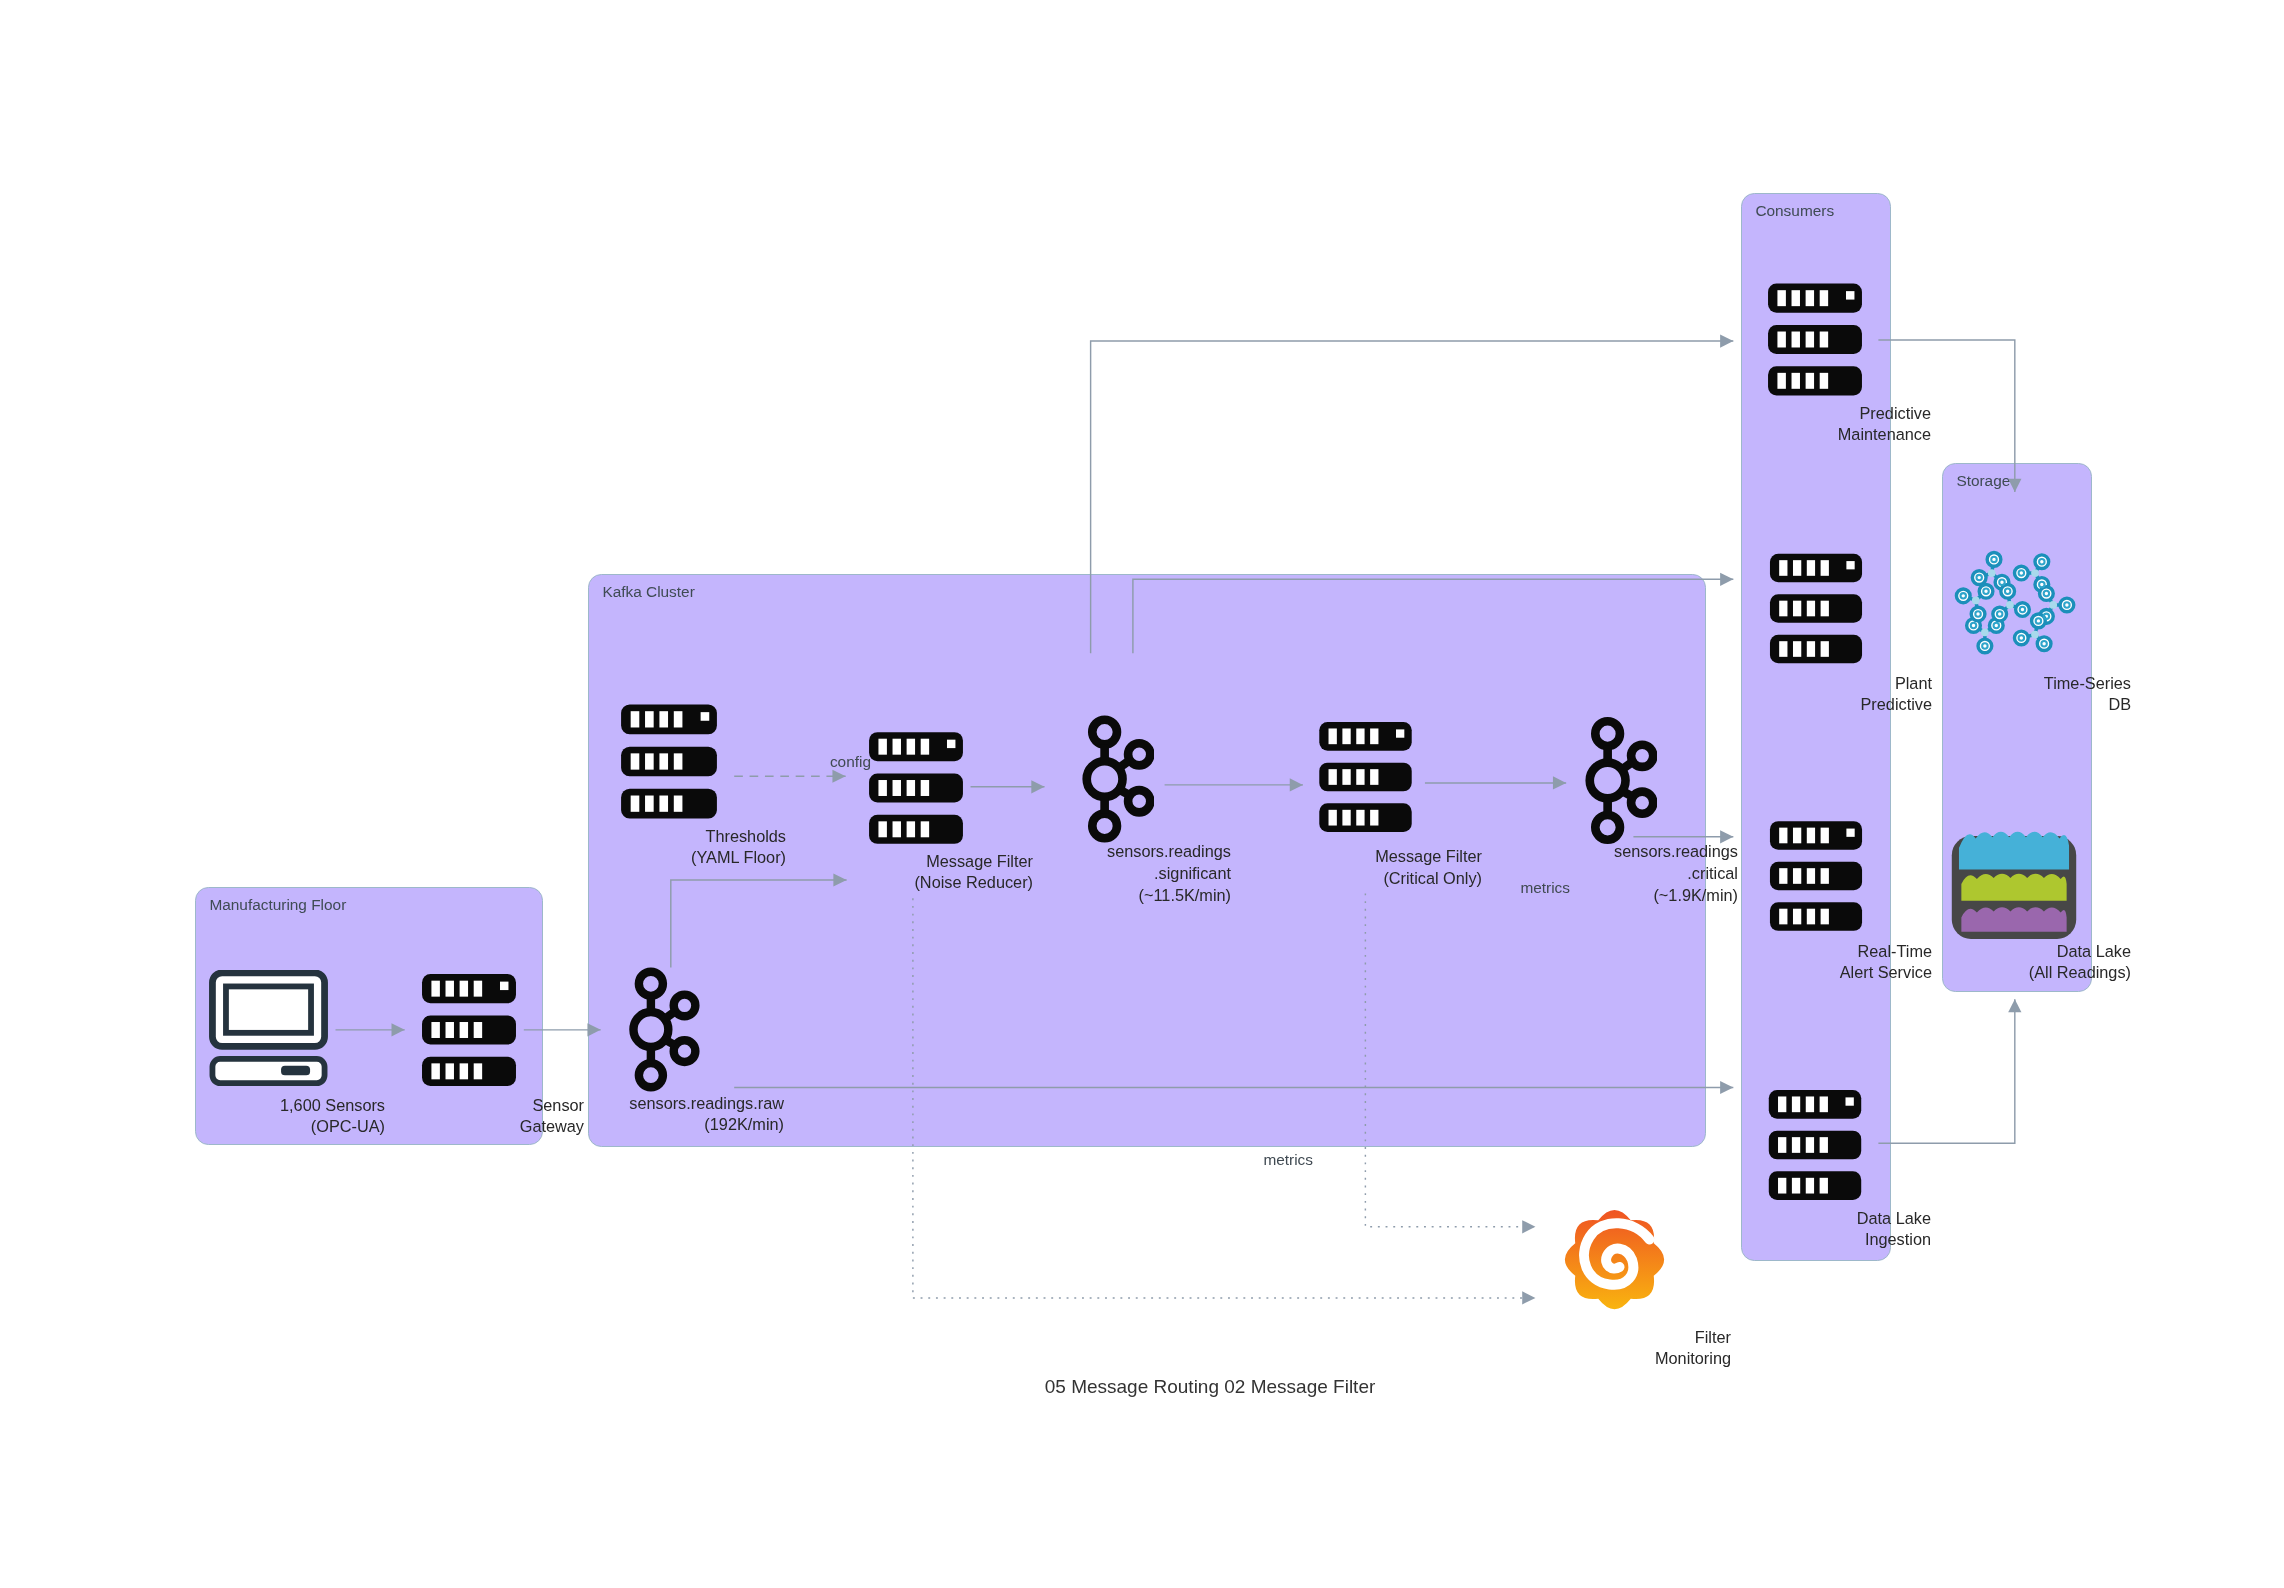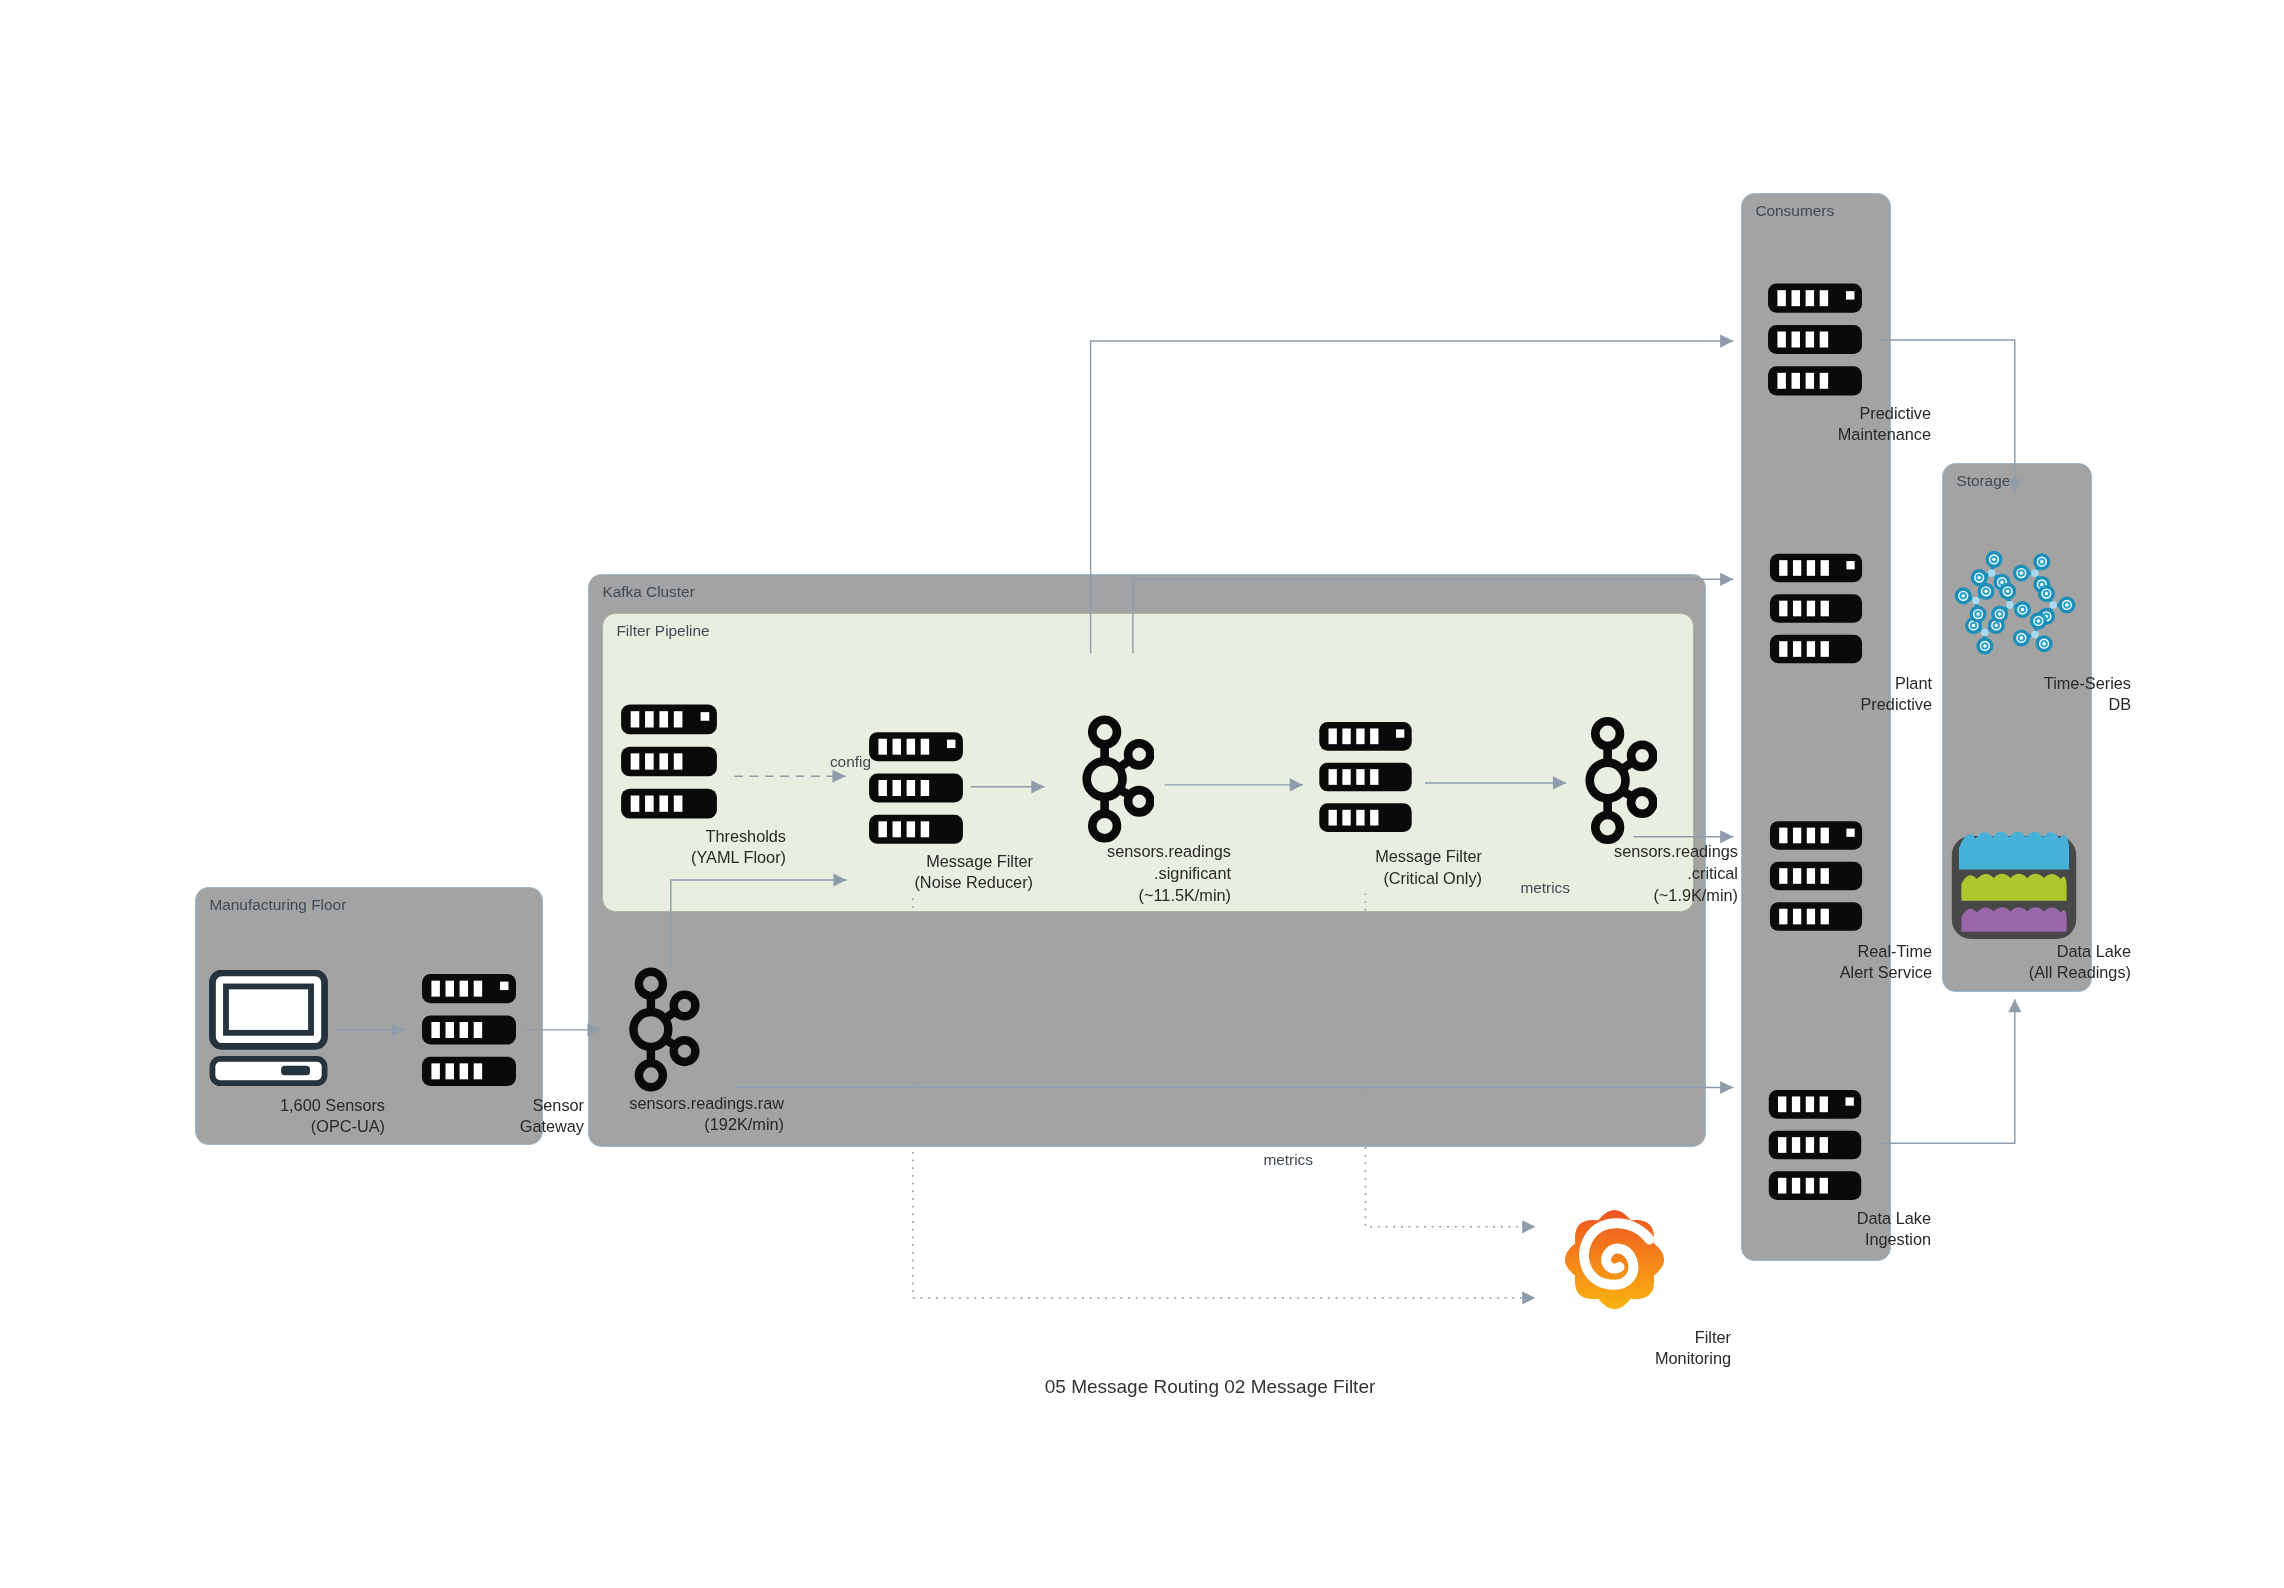--- a/index.html
+++ b/index.html
@@ -1,20 +1,20 @@
 <!DOCTYPE html>
 <html><head>
 <meta charset="utf-8">
 <style>
   html,body { margin:0; padding:0; background:#ffffff; }
   #canvas {
     position:relative; width:2285px; height:1589px;
     font-family:"Liberation Sans", sans-serif; color:#2d2d2d; overflow:hidden; background:#ffffff;
   }
-  .gbox { position:absolute; background:#a3a3a3; border:1px solid #9db8ca; border-radius:13.4px; box-sizing:border-box; }
+  .gbox { position:absolute; background:#c4b5fd; border:1px solid #9db8ca; border-radius:13.4px; box-sizing:border-box; }
   .pbox { background:#e9efe0; border-color:#a9b5a0; }
   .gtitle { position:absolute; top:7.7px; left:13.4px; font-size:15.4px; color:#3f4b54; white-space:nowrap; }
   .node { position:absolute; }
   .nlabel { position:absolute; width:231px; margin-left:-115px; text-align:right; font-size:16.3px; line-height:21px; color:#282828; }
   .elabel { position:absolute; width:154px; margin-left:-77px; text-align:right; font-size:15.4px; color:#404a52; }
   #edges { position:absolute; left:0; top:0; }
   .edge { stroke:#8e9cab; stroke-width:1.5; fill:none; }
   .dashed { stroke-dasharray:9 7; }
   .dotted { stroke-dasharray:2 6; }
   #diagram-title { position:absolute; left:1210px; top:1376px; transform:translateX(-50%); font-size:19px; color:#333; white-space:nowrap; }
@@ -179,23 +179,20 @@
       </symbol>
     </defs>
   </svg>
 
   <div class="gbox" style="left:195px;top:887px;width:348px;height:258px">
     <span class="gtitle">Manufacturing Floor</span>
   </div>
   <div class="gbox" style="left:588px;top:574px;width:1118px;height:573px">
     <span class="gtitle">Kafka Cluster</span>
   </div>
-  <div class="gbox pbox" style="left:602px;top:613px;width:1092px;height:299px">
-    <span class="gtitle">Filter Pipeline</span>
-  </div>
   <div class="gbox" style="left:1741px;top:193px;width:150px;height:1068px">
     <span class="gtitle">Consumers</span>
   </div>
   <div class="gbox" style="left:1942px;top:463px;width:150px;height:529px">
     <span class="gtitle">Storage</span>
   </div>
 
   <svg id="edges" width="2285" height="1589" viewBox="0 0 2378 1654">
     <defs>
       <marker id="arw" viewBox="0 0 12 12" refX="11" refY="6" markerWidth="11" markerHeight="11" orient="auto-start-reverse">

